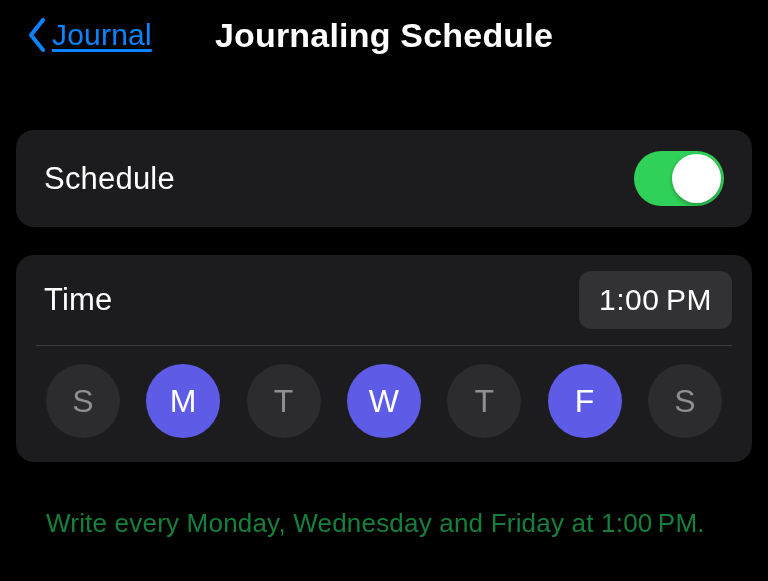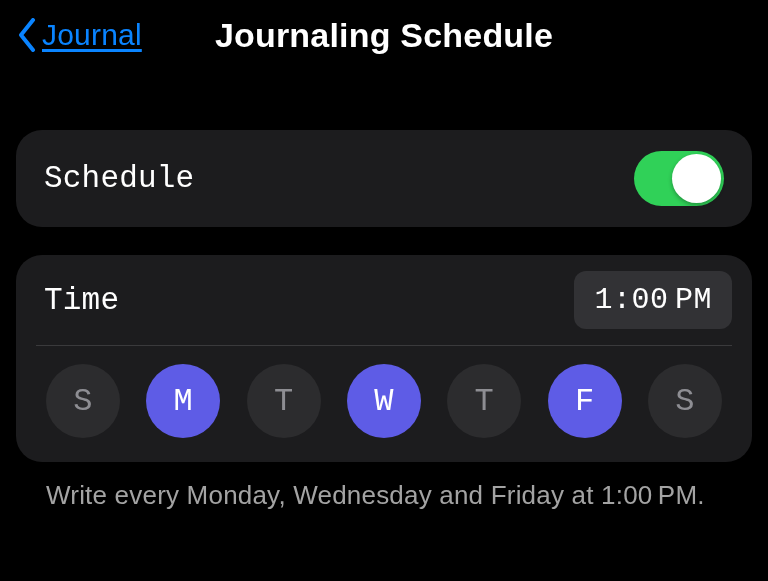--- a/index.html
+++ b/index.html
@@ -21,21 +21,21 @@
       align-items: center;
       height: 70px;
       position: relative;
       padding: 0 12px;
     }
     .back {
       display: flex;
       align-items: center;
       gap: 4px;
       position: absolute;
-      left: 16px;
+      left: 26px;
       top: 50%;
       transform: translateY(-50%);
     }
     .chevron-back {
       width: 22px;
       height: 38px;
       display: flex;
       align-items: center;
       justify-content: center;
     }
@@ -56,23 +56,22 @@
       font-size: 34px;
       font-weight: 600;
       color: #ffffff;
       letter-spacing: 0.2px;
     }
     .content {
       padding: 60px 16px 0 16px;
     }
     .group {
       background: #1c1c1e;
-      border-radius: 26px;
+      border-radius: 18px;
       overflow: hidden;
-      font-family: Liberation Mono, monospace;
     }
     .group + .group {
       margin-top: 28px;
     }
     .row {
       display: flex;
       align-items: center;
       justify-content: space-between;
       padding: 21px 28px 21px 28px;
       min-height: 80px;
@@ -145,24 +144,25 @@
     .day.off {
       background: #2c2c2e;
       color: #8e8e93;
     }
     .day.on {
       background: #5e5ce6;
       color: #ffffff;
     }
     .footer {
       padding: 16px 30px 0 30px;
-      color: #a3a3a3;
+      color: #15803d;
       font-size: 26px;
       line-height: 1.38;
       letter-spacing: 0.2px;
+      margin-top: 28px;
     }
   </style>
 </head>
 <body>
 
 <div class="nav">
   <div class="back">
     <span class="chevron-back">
       <svg viewBox="0 0 18 34" fill="none">
         <polyline points="15,2 3,17 15,32" stroke="#0a84ff" stroke-width="4" stroke-linecap="round" stroke-linejoin="round"></polyline>

